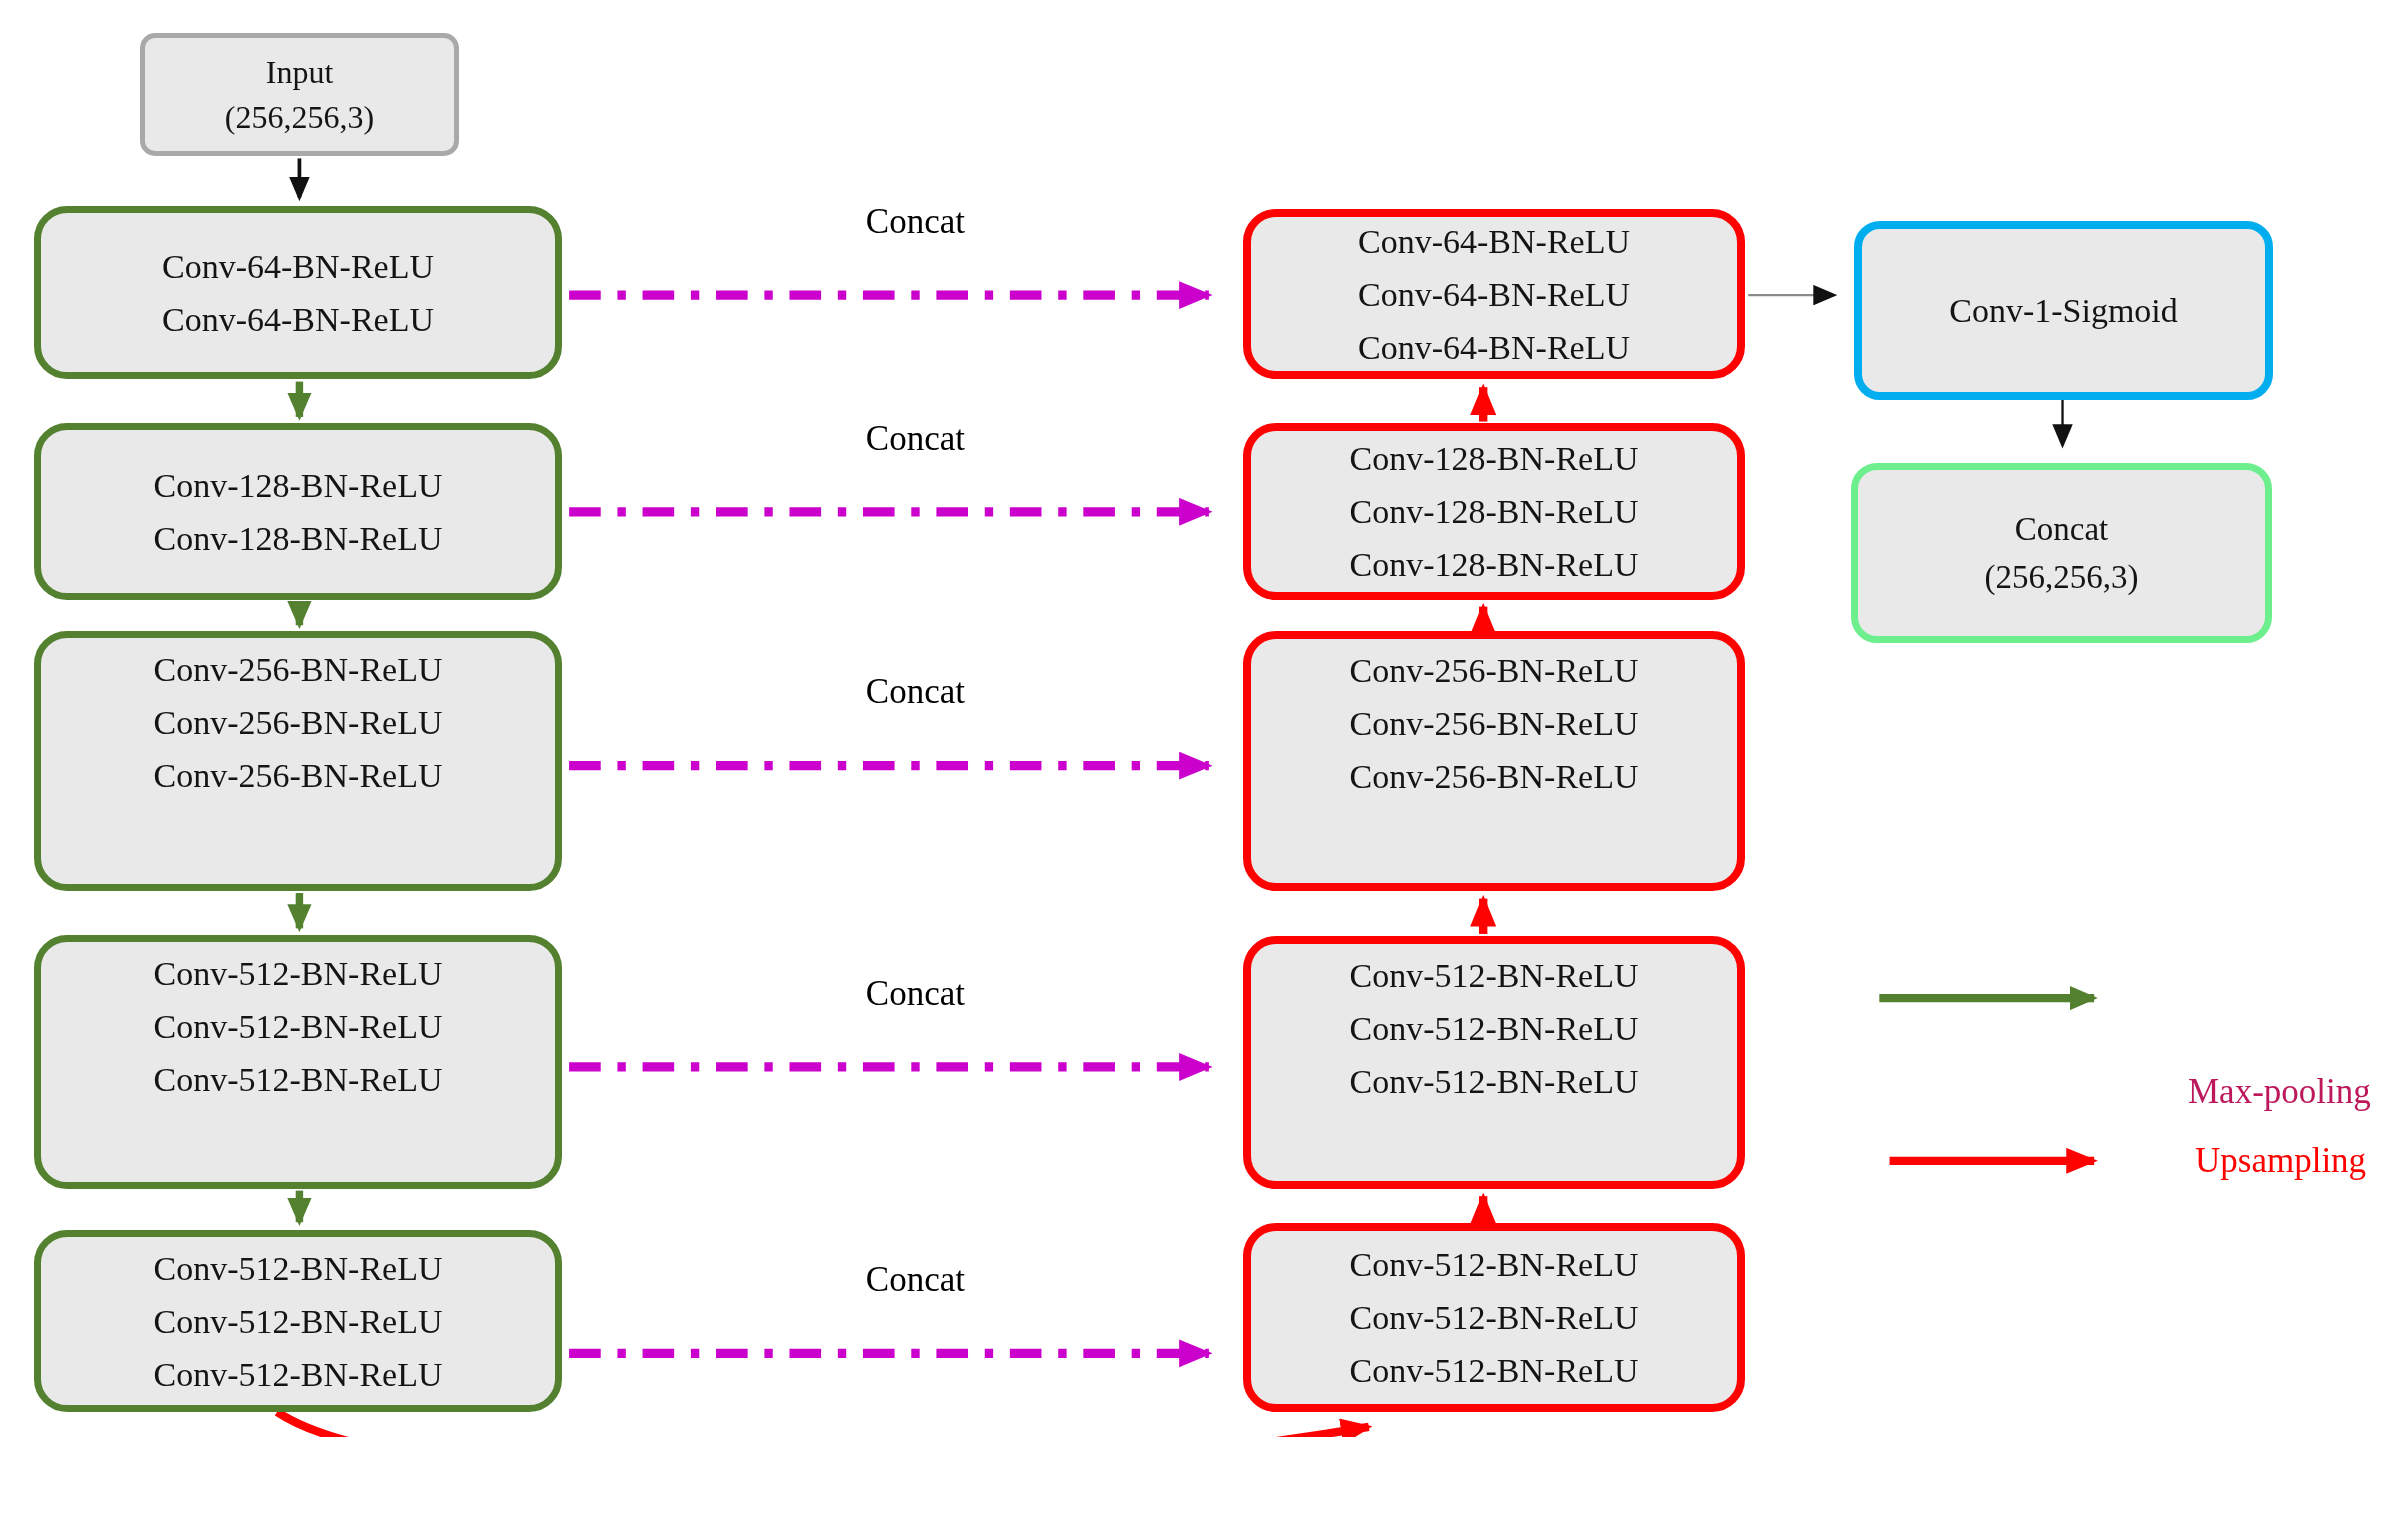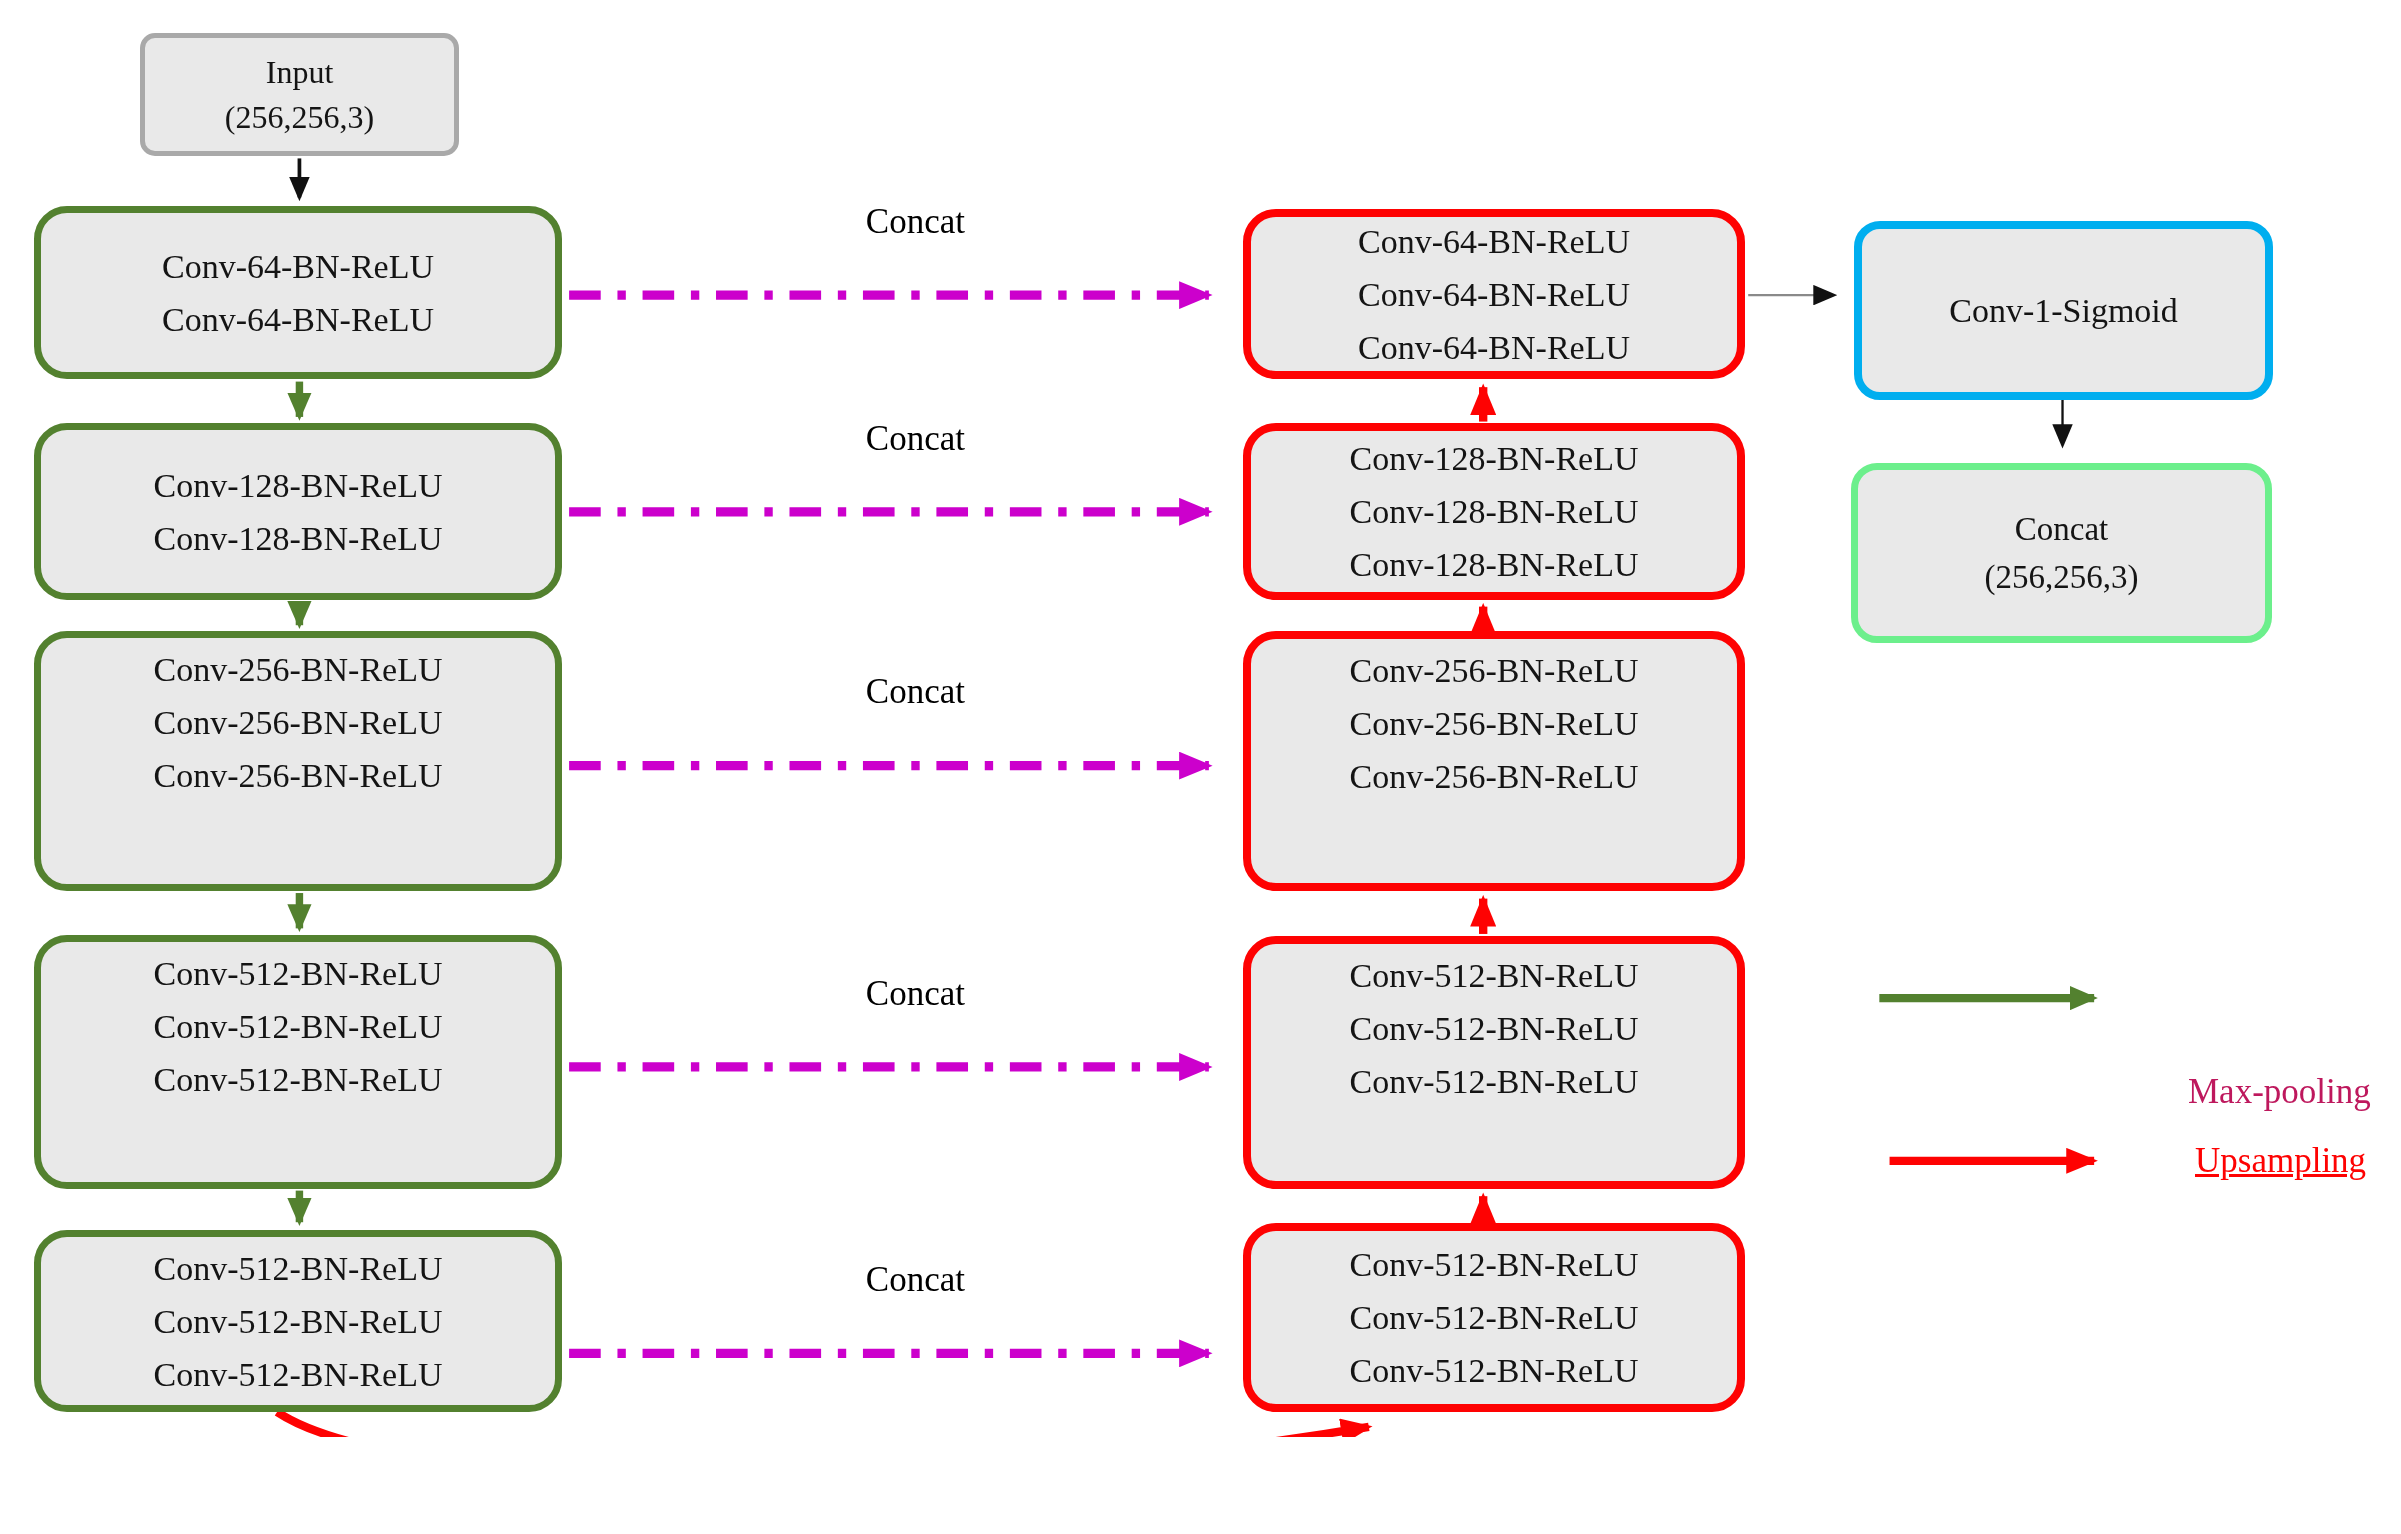--- a/index.html
+++ b/index.html
@@ -48,21 +48,21 @@
   .concat-label{
     position:absolute;left:798px;width:167px;z-index:2;
     color:#000000;font-size:35px;text-align:right;
   }
   .cl1{top:202px;} .cl2{top:419px;} .cl3{top:672px;} .cl4{top:974px;} .cl5{top:1260px;}
   .col-label{position:absolute;z-index:2;font-size:37px;text-align:center;}
   .encoder-label{left:158px;top:1475px;width:205px;color:#5E9142;}
   .decoder-label{left:1321px;top:1475px;width:223px;color:#FE0202;}
   .legend-label{position:absolute;z-index:2;font-size:35px;white-space:nowrap;}
   .legend-maxpool{left:2188px;top:1028px;color:#be185d;margin-top:44px;}
-  .legend-upsample{left:2195px;top:1141px;color:#FE0202;text-decoration:underline;}
+  .legend-upsample{left:2195px;top:1141px;color:#FE0202;}
 </style>
 </head>
 <body>
 
 <div id="canvas">
 
   <svg id="arrows" viewBox="0 0 2582 1650" xmlns="http://www.w3.org/2000/svg">
     <defs>
       <marker id="mk-black" markerUnits="userSpaceOnUse" markerWidth="26" markerHeight="22" refX="22" refY="11" orient="auto">
         <path d="M0,0 L26,11 L0,22 Z" fill="#111111"></path>

